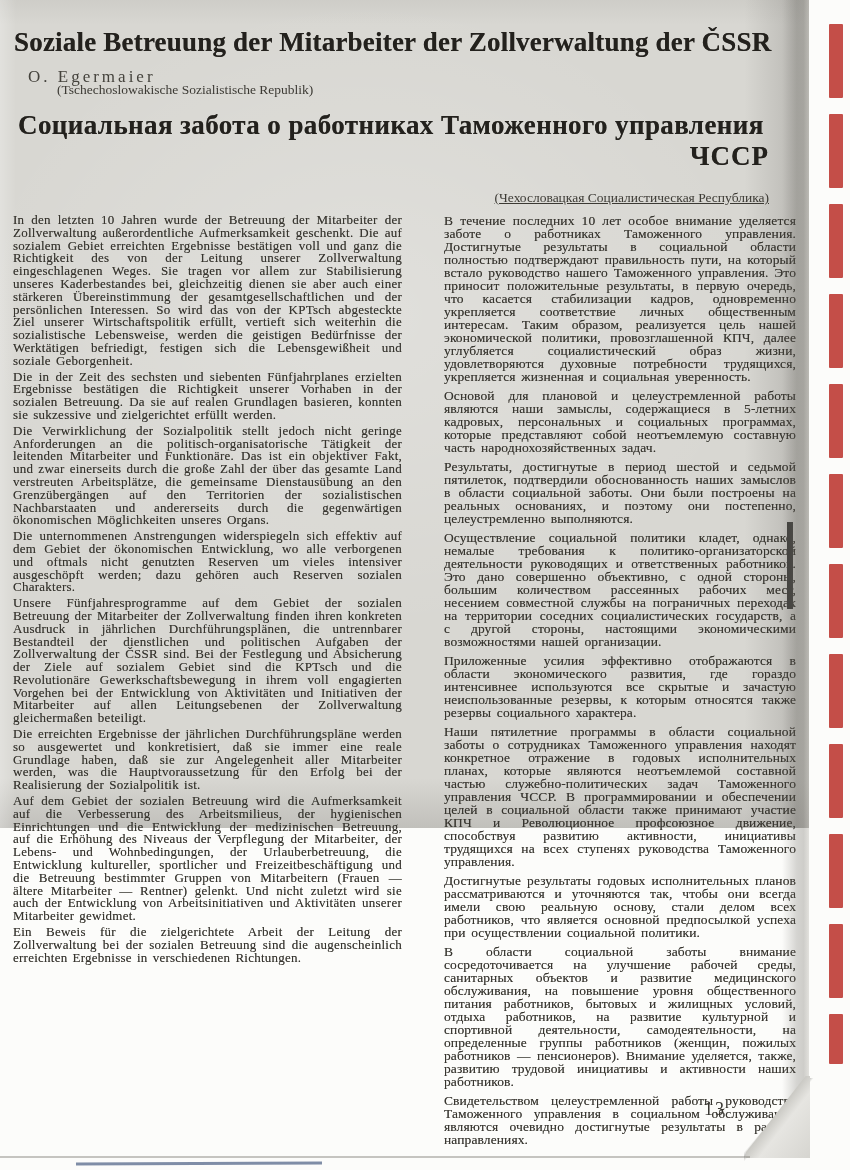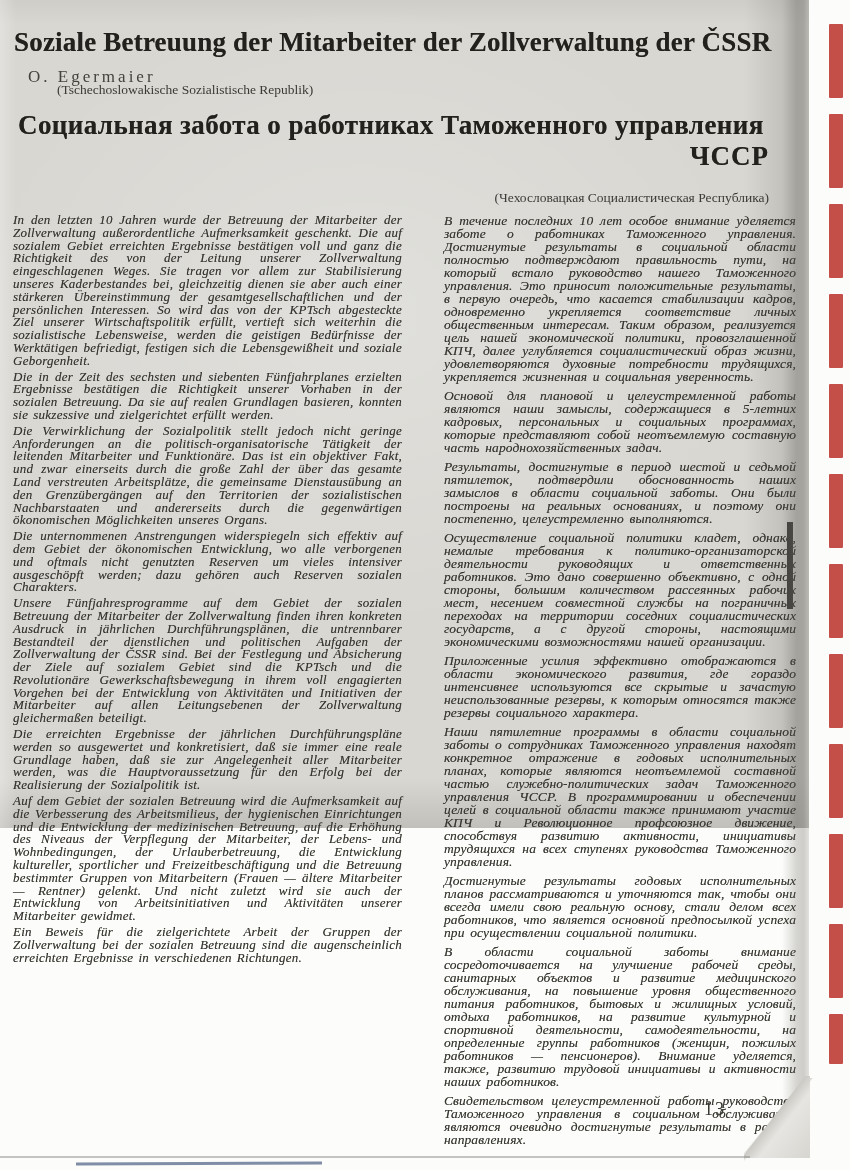--- a/index.html
+++ b/index.html
@@ -74,25 +74,25 @@
     position:absolute;left:32px;top:141px;width:737px;text-align:right;
     font-size:27px;font-weight:bold;color:#23211d;letter-spacing:1px;
     text-shadow:0 0 0.5px rgba(40,38,34,0.6);
   }
   .author-ru-name{
     position:absolute;left:0;top:174px;width:766px;text-align:right;
     font-size:13px;color:#3c3a34;letter-spacing:3.5px;
   }
   .author-ru-aff{
     position:absolute;left:0;top:190px;width:769px;text-align:right;
-    font-size:13.5px;color:#3c3a34;
+    font-size:13.5px;color:#3c3a34;text-decoration:underline;
   }
   
   .col{position:absolute;top:214px;text-align:justify;color:#37352f;
-       text-shadow:0 0 0.4px rgba(55,53,47,0.55);font-style:italic;}
+       text-shadow:0 0 0.4px rgba(55,53,47,0.55);}
   .col p{margin:0;}
   .col-de{left:13px;width:389px;font-size:13px;line-height:12.8px;
           letter-spacing:0.25px;word-spacing:1.6px;}
   .col-de p{margin-bottom:3px;}
   .col-ru{left:444px;width:352px;font-size:13.5px;line-height:13px;
           letter-spacing:0.1px;word-spacing:2.2px;}
   .col-ru p{margin-bottom:6px;}
   
   .page-number{
     position:absolute;left:704px;top:1099px;
@@ -115,21 +115,21 @@
   <div class="author-ru-aff">(Чехословацкая Социалистическая Республика)</div>
 
   <div class="col col-de">
     <p>In den letzten 10 Jahren wurde der Betreuung der Mitarbeiter der Zollverwaltung außerordentliche Aufmerksamkeit geschenkt. Die auf sozialem Gebiet erreichten Ergebnisse bestätigen voll und ganz die Richtigkeit des von der Leitung unserer Zollverwaltung eingeschlagenen Weges. Sie tragen vor allem zur Stabilisierung unseres Kaderbestandes bei, gleichzeitig dienen sie aber auch einer stärkeren Übereinstimmung der gesamtgesellschaftlichen und der persönlichen Interessen. So wird das von der KPTsch abgesteckte Ziel unserer Wirtschaftspolitik erfüllt, vertieft sich weiterhin die sozialistische Lebensweise, werden die geistigen Bedürfnisse der Werktätigen befriedigt, festigen sich die Lebensgewißheit und soziale Geborgenheit.</p>
     <p>Die in der Zeit des sechsten und siebenten Fünfjahrplanes erzielten Ergebnisse bestätigen die Richtigkeit unserer Vorhaben in der sozialen Betreuung. Da sie auf realen Grundlagen basieren, konnten sie sukzessive und zielgerichtet erfüllt werden.</p>
     <p>Die Verwirklichung der Sozialpolitik stellt jedoch nicht geringe Anforderungen an die politisch-organisatorische Tätigkeit der leitenden Mitarbeiter und Funktionäre. Das ist ein objektiver Fakt, und zwar einerseits durch die große Zahl der über das gesamte Land verstreuten Arbeitsplätze, die gemeinsame Dienstausübung an den Grenzübergängen auf den Territorien der sozialistischen Nachbarstaaten und andererseits durch die gegenwärtigen ökonomischen Möglichkeiten unseres Organs.</p>
     <p>Die unternommenen Anstrengungen widerspiegeln sich effektiv auf dem Gebiet der ökonomischen Entwicklung, wo alle verborgenen und oftmals nicht genutzten Reserven um vieles intensiver ausgeschöpft werden; dazu gehören auch Reserven sozialen Charakters.</p>
     <p>Unsere Fünfjahresprogramme auf dem Gebiet der sozialen Betreuung der Mitarbeiter der Zollverwaltung finden ihren konkreten Ausdruck in jährlichen Durchführungsplänen, die untrennbarer Bestandteil der dienstlichen und politischen Aufgaben der Zollverwaltung der ČSSR sind. Bei der Festlegung und Absicherung der Ziele auf sozialem Gebiet sind die KPTsch und die Revolutionäre Gewerkschaftsbewegung in ihrem voll engagierten Vorgehen bei der Entwicklung von Aktivitäten und Initiativen der Mitarbeiter auf allen Leitungsebenen der Zollverwaltung gleichermaßen beteiligt.</p>
     <p>Die erreichten Ergebnisse der jährlichen Durchführungspläne werden so ausgewertet und konkretisiert, daß sie immer eine reale Grundlage haben, daß sie zur Angelegenheit aller Mitarbeiter werden, was die Hauptvoraussetzung für den Erfolg bei der Realisierung der Sozialpolitik ist.</p>
     <p>Auf dem Gebiet der sozialen Betreuung wird die Aufmerksamkeit auf die Verbesserung des Arbeitsmilieus, der hygienischen Einrichtungen und die Entwicklung der medizinischen Betreuung, auf die Erhöhung des Niveaus der Verpflegung der Mitarbeiter, der Lebens- und Wohnbedingungen, der Urlauberbetreuung, die Entwicklung kultureller, sportlicher und Freizeitbeschäftigung und die Betreuung bestimmter Gruppen von Mitarbeitern (Frauen — ältere Mitarbeiter — Rentner) gelenkt. Und nicht zuletzt wird sie auch der Entwicklung von Arbeitsinitiativen und Aktivitäten unserer Mitarbeiter gewidmet.</p>
-    <p>Ein Beweis für die zielgerichtete Arbeit der Gruppen der Zollverwaltung bei der sozialen Betreuung sind die augenscheinlich erreichten Ergebnisse in verschiedenen Richtungen.</p>
+    <p>Ein Beweis für die zielgerichtete Arbeit der Leitung der Zollverwaltung bei der sozialen Betreuung sind die augenscheinlich erreichten Ergebnisse in verschiedenen Richtungen.</p>
   </div>
 
   <div class="col col-ru">
     <p>В течение последних 10 лет особое внимание уделяется заботе о работниках Таможенного управления. Достигнутые результаты в социальной области полностью подтверждают правильность пути, на который встало руководство нашего Таможенного управления. Это приносит положительные результаты, в первую очередь, что касается стабилизации кадров, одновременно укрепляется соответствие личных общественным интересам. Таким образом, реализуется цель нашей экономической политики, провозглашенной КПЧ, далее углубляется социалистический образ жизни, удовлетворяются духовные потребности трудящихся, укрепляется жизненная и социальная уверенность.</p>
     <p>Основой для плановой и целеустремленной работы являются наши замыслы, содержащиеся в 5-летних кадровых, персональных и социальных программах, которые представляют собой неотъемлемую составную часть народнохозяйственных задач.</p>
     <p>Результаты, достигнутые в период шестой и седьмой пятилеток, подтвердили обоснованность наших замыслов в области социальной заботы. Они были построены на реальных основаниях, и поэтому они постепенно, целеустремленно выполняются.</p>
     <p>Осуществление социальной политики кладет, однако, немалые требования к политико-организаторской деятельности руководящих и ответственных работников. Это дано совершенно объективно, с одной стороны, большим количеством рассеянных рабочих мест, несением совместной службы на пограничных переходах на территории соседних социалистических государств, а с другой стороны, настоящими экономическими возможностями нашей организации.</p>
     <p>Приложенные усилия эффективно отображаются в области экономического развития, где гораздо интенсивнее используются все скрытые и зачастую неиспользованные резервы, к которым относятся также резервы социального характера.</p>
     <p>Наши пятилетние программы в области социальной заботы о сотрудниках Таможенного управления находят конкретное отражение в годовых исполнительных планах, которые являются неотъемлемой составной частью служебно-политических задач Таможенного управления ЧССР. В программировании и обеспечении целей в социальной области также принимают участие КПЧ и Революционное профсоюзное движение, способствуя развитию активности, инициативы трудящихся на всех ступенях руководства Таможенного управления.</p>
     <p>Достигнутые результаты годовых исполнительных планов рассматриваются и уточняются так, чтобы они всегда имели свою реальную основу, стали делом всех работников, что является основной предпосылкой успеха при осуществлении социальной политики.</p>

